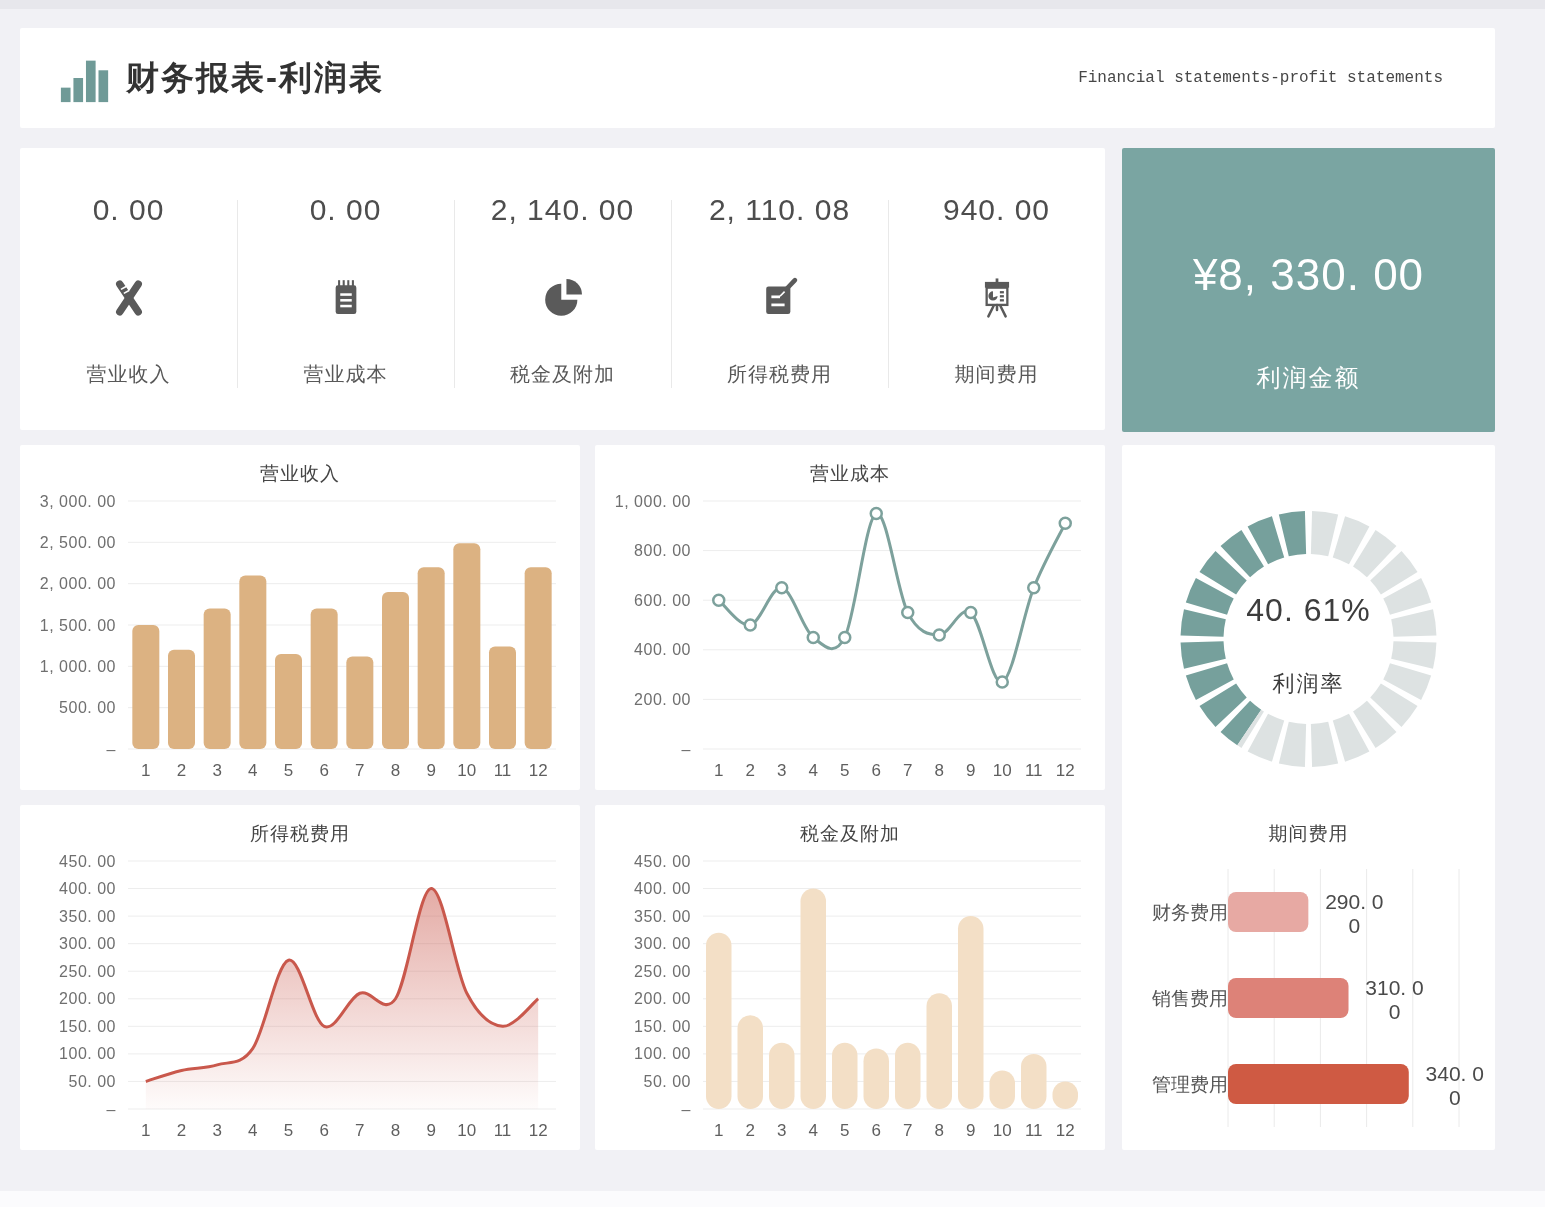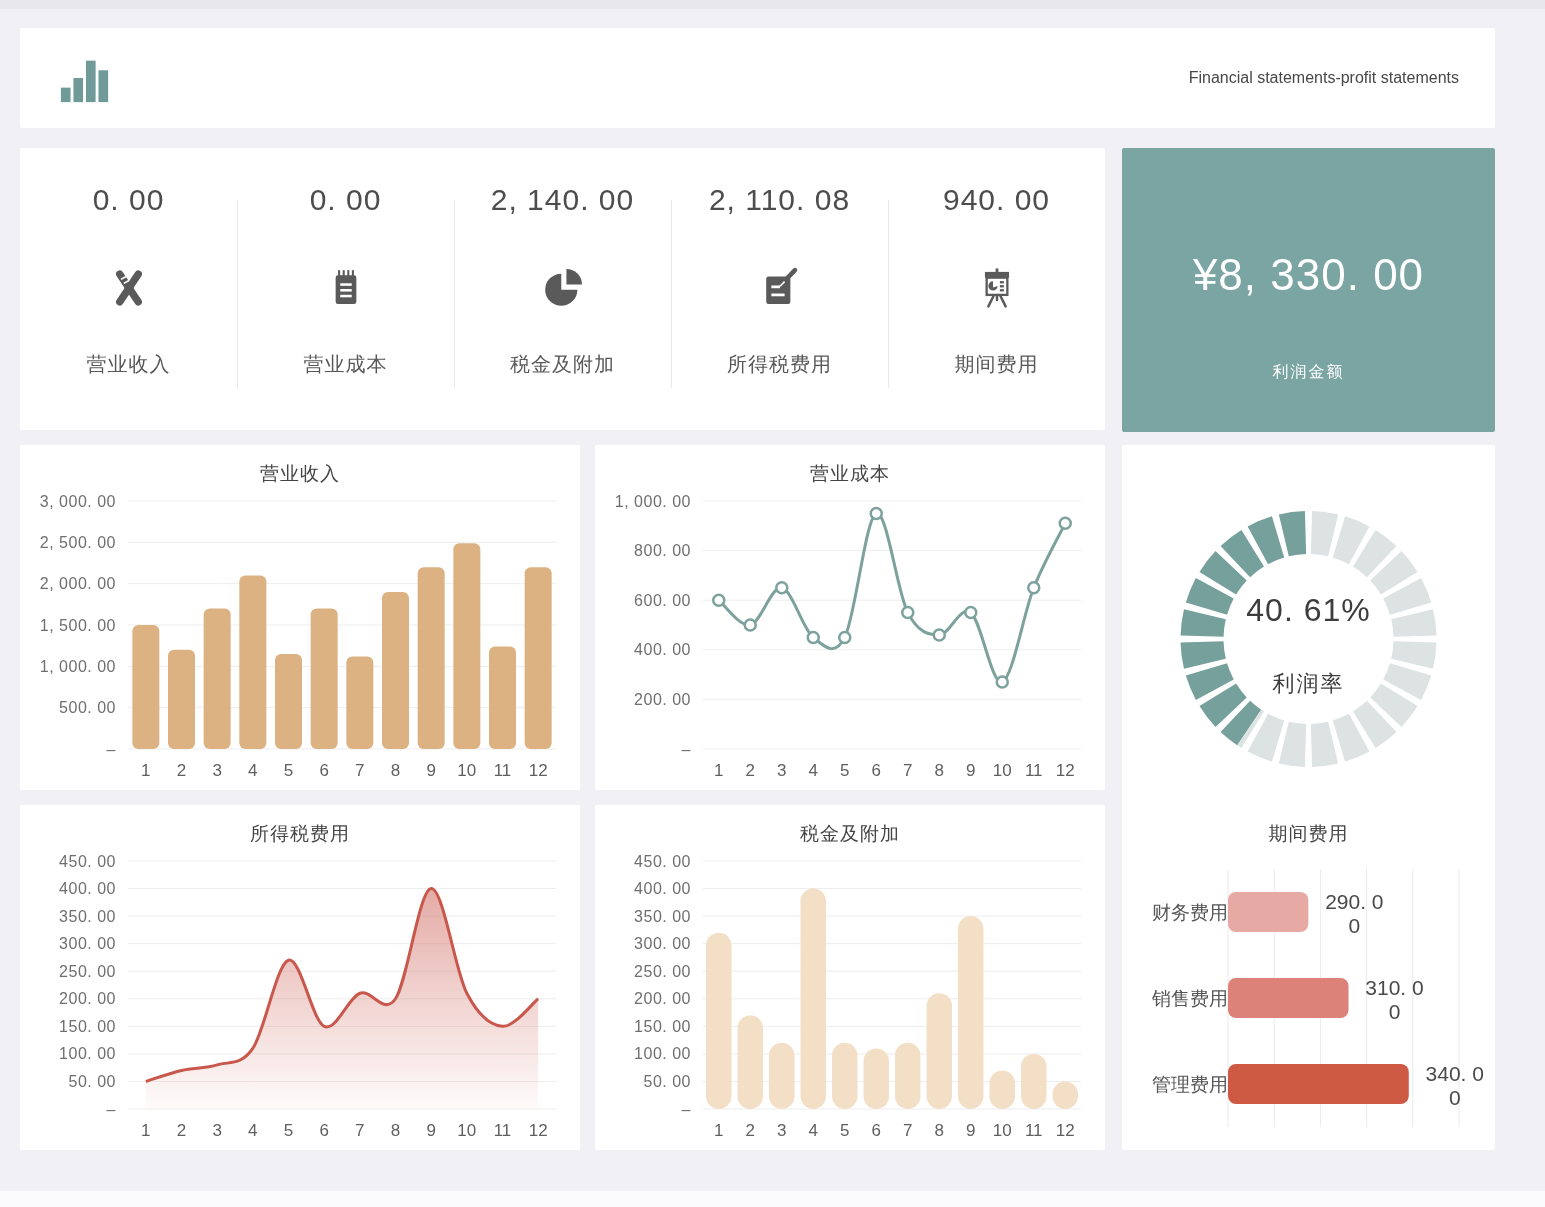--- a/index.html
+++ b/index.html
@@ -9,33 +9,33 @@
     font-family:"Liberation Sans","DejaVu Sans",sans-serif;
     color:#444;
   }
   .topstrip{position:absolute;left:0;top:0;width:100%;height:9px;background:#e7e7ec;}
   .bottomstrip{position:absolute;left:0;top:1191px;width:100%;height:16px;background:#fbfbfd;}
   .card{position:absolute;background:#ffffff;border-radius:2px;}
   
   #header{left:20px;top:28px;width:1475px;height:100px;display:flex;align-items:center;}
   #header .logo{margin-left:38px;width:54px;height:54px;}
   #header h1{margin:0 0 0 14px;font-size:33px;font-weight:600;color:#323232;letter-spacing:2px;}
-  #header .subtitle{margin-left:auto;margin-right:36px;font-family:Liberation Sans, sans-serif;font-size:16px;color:#474747;text-align:right;}
+  #header .subtitle{margin-left:auto;margin-right:52px;font-family:Liberation Mono, monospace;font-size:16px;color:#474747;text-align:right;}
   
   #kpis{left:20px;top:148px;width:1085px;height:282px;display:flex;}
-  .kpi{flex:1 1 0;position:relative;display:flex;flex-direction:column;align-items:center;padding-top:35px;}
+  .kpi{flex:1 1 0;position:relative;display:flex;flex-direction:column;align-items:center;padding-top:45px;}
   .kpi + .kpi::before{content:'';position:absolute;left:0;top:52px;bottom:42px;width:1px;background:#e9e9e9;}
   .kpi .val{font-size:30px;color:#4d4d4d;letter-spacing:1px;line-height:34px;}
   .kpi .ico{margin-top:48px;width:46px;height:46px;}
   .kpi .ico svg{width:100%;height:100%;display:block;}
   .kpi .lab{margin-top:40px;font-size:20px;color:#585858;letter-spacing:1px;}
   
   #profit{left:1122px;top:148px;width:373px;height:282px;background:#7aa5a2;display:flex;flex-direction:column;align-items:center;padding-top:2px;}
   #profit .pval{margin-top:100px;font-size:44px;color:#ffffff;letter-spacing:1px;line-height:50px;}
-  #profit .plab{margin-top:62px;font-size:16px;color:#ffffff;letter-spacing:2px;}
+  #profit .plab{margin-top:62px;font-size:24px;color:#ffffff;letter-spacing:2px;}
   
   .chart h2{margin:16px 0 0;text-align:center;font-size:19px;font-weight:400;color:#454545;letter-spacing:1px;}
   .chart svg.plot{position:absolute;left:8px;right:8px;top:46px;bottom:5px;width:calc(100% - 16px);height:calc(100% - 51px);display:block;}
   #chartC svg.plot{left:0;right:0;top:0;bottom:0;width:100%;height:100%;}
   #chartA{left:20px;top:445px;width:560px;height:345px;}
   #chartB{left:595px;top:445px;width:510px;height:345px;}
   #chartC{left:1122px;top:445px;width:373px;height:388px;}
   #chartD{left:20px;top:805px;width:560px;height:345px;}
   #chartE{left:595px;top:805px;width:510px;height:345px;}
   #chartF{left:1122px;top:805px;width:373px;height:345px;}
@@ -52,20 +52,21 @@
   <div class="logo">
     <svg viewBox="0 0 56 56">
         <g fill="#6f9a97">
       <rect x="3" y="38" width="10" height="15"></rect>
       <rect x="16" y="28" width="10" height="25"></rect>
       <rect x="29" y="10" width="10" height="43"></rect>
       <rect x="42" y="20" width="10" height="33"></rect>
     </g>
       </svg>
   </div>
+  <h1>财务报表-利润表</h1>
   <div class="subtitle">Financial statements-profit statements</div>
 </header>
 
 <section id="kpis" class="card">
   <div class="kpi">
     <div class="val">0. 00</div>
     <div class="ico">
       <svg viewBox="0 0 40 40">
         <g stroke="#5a5a5a" stroke-width="6.5" stroke-linecap="round">
           <line x1="12" y1="8" x2="28" y2="32"></line>

